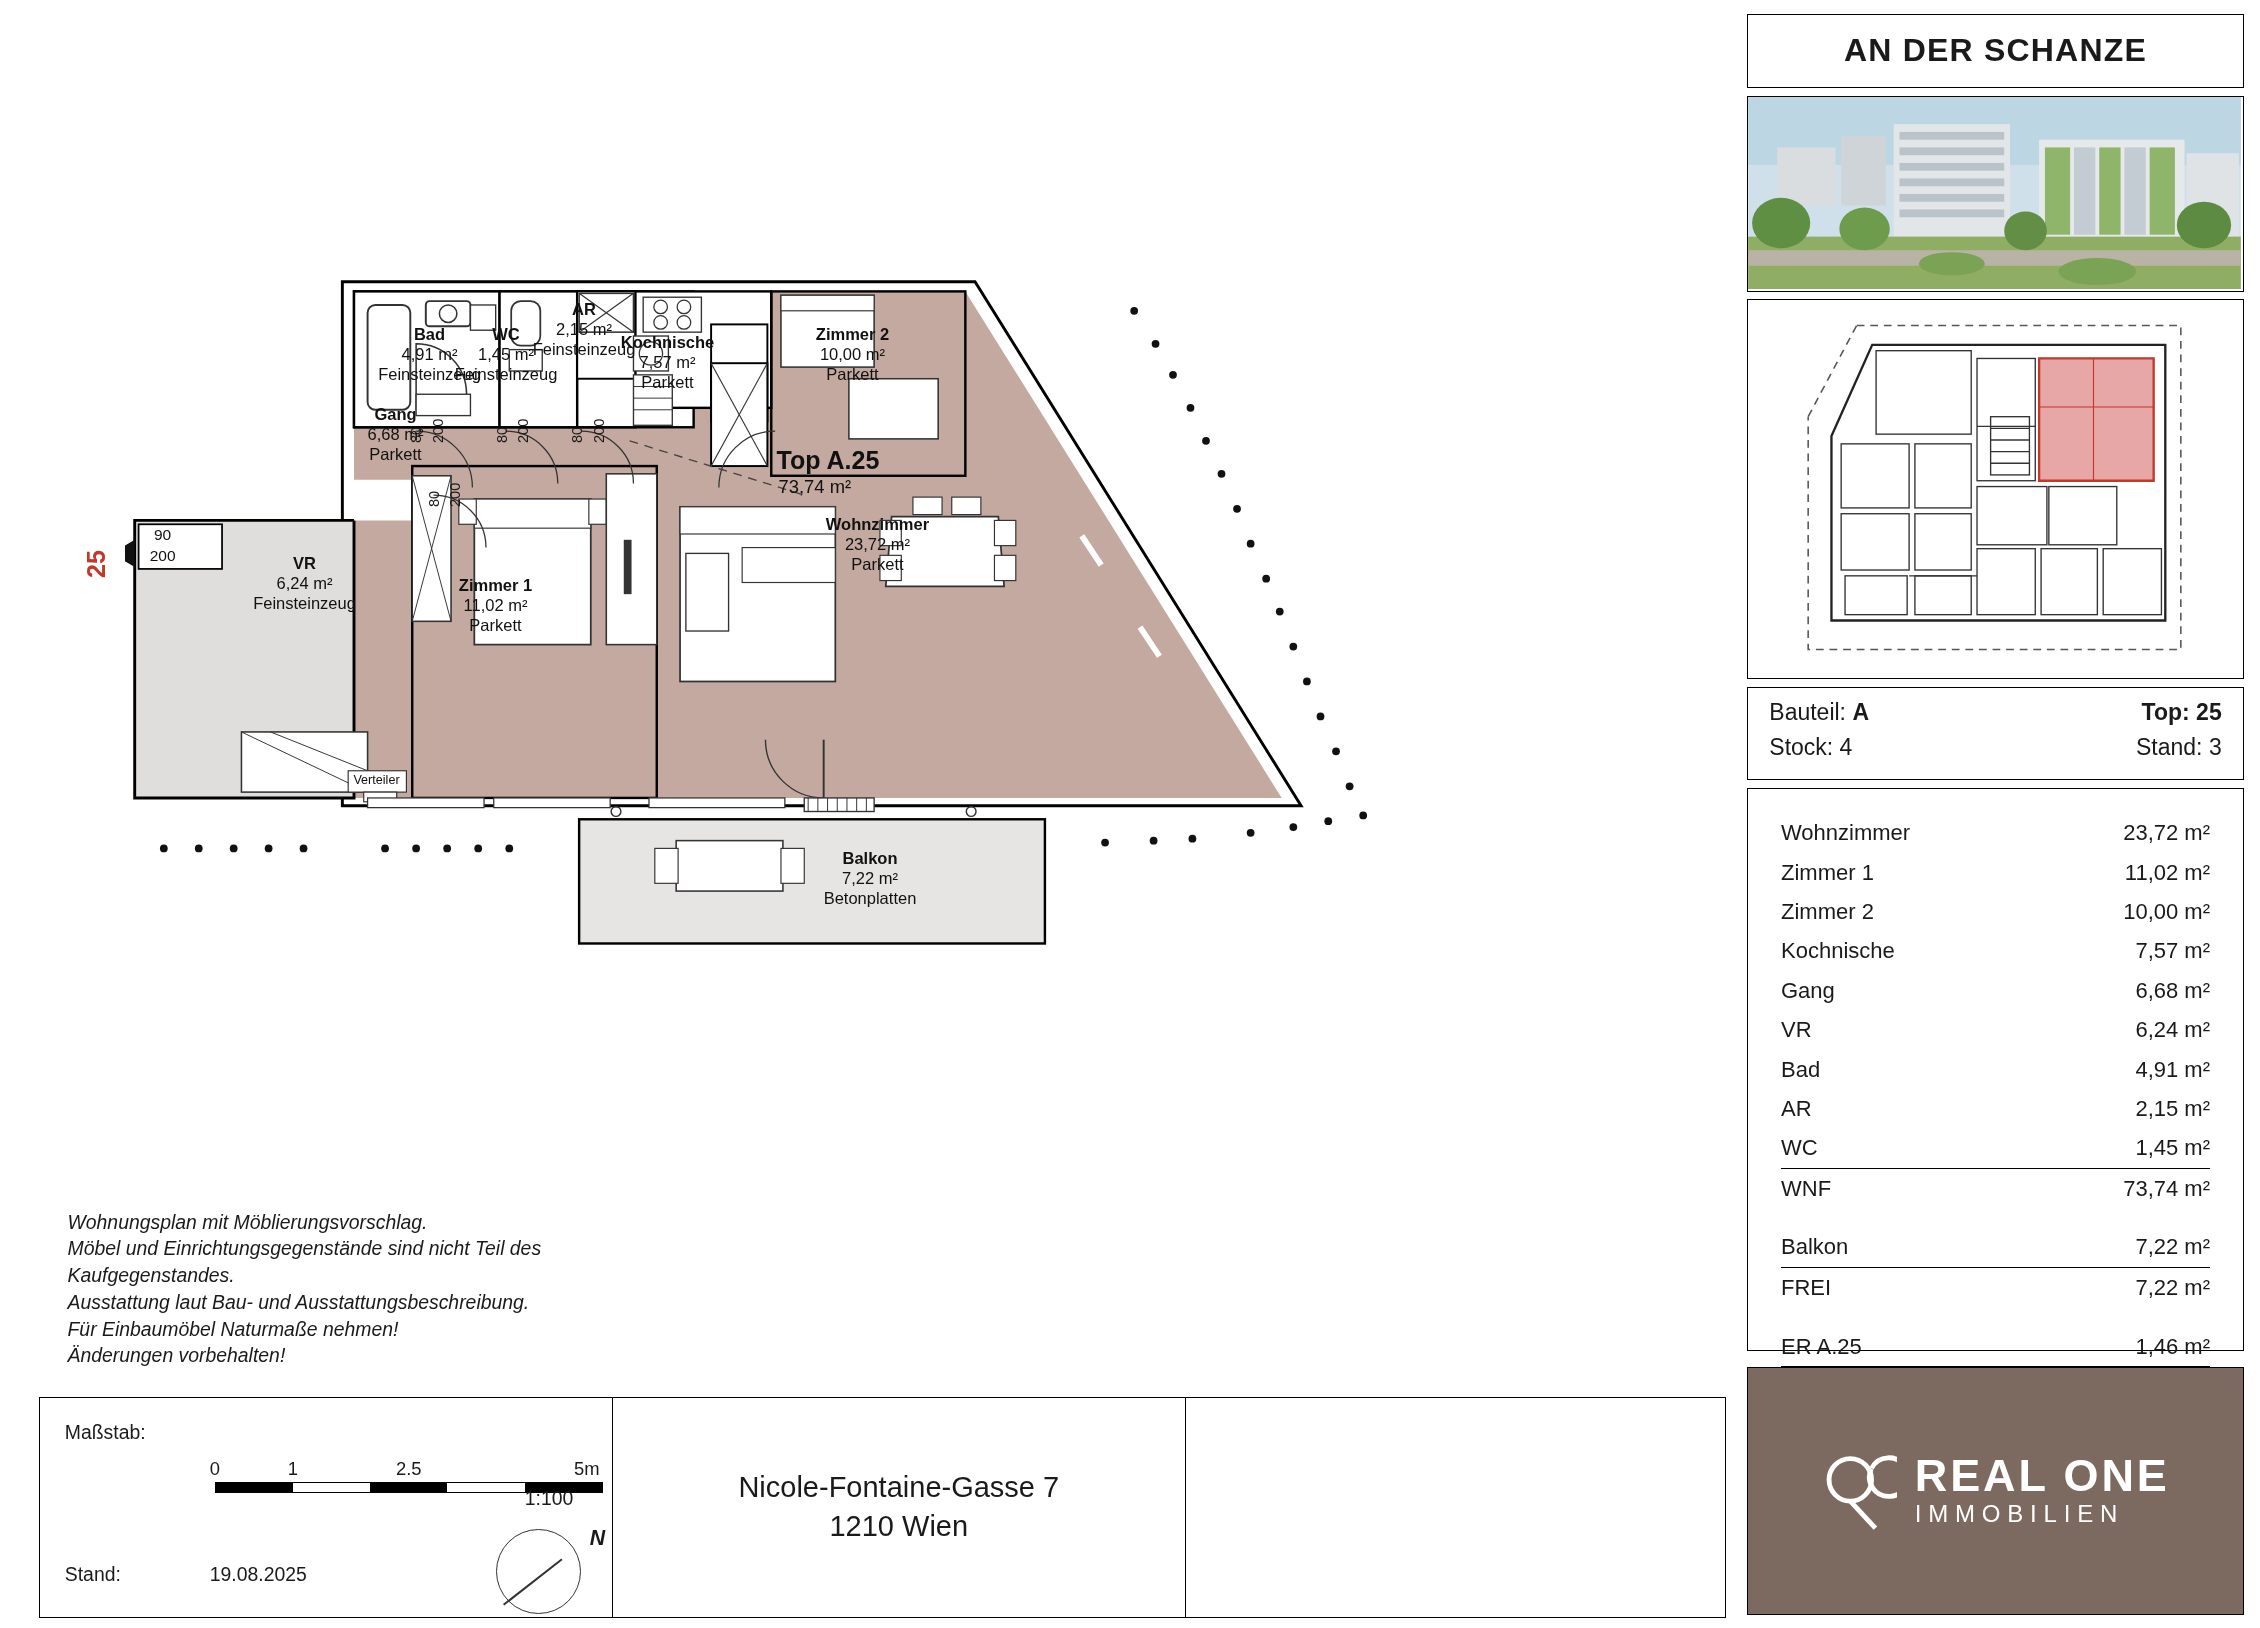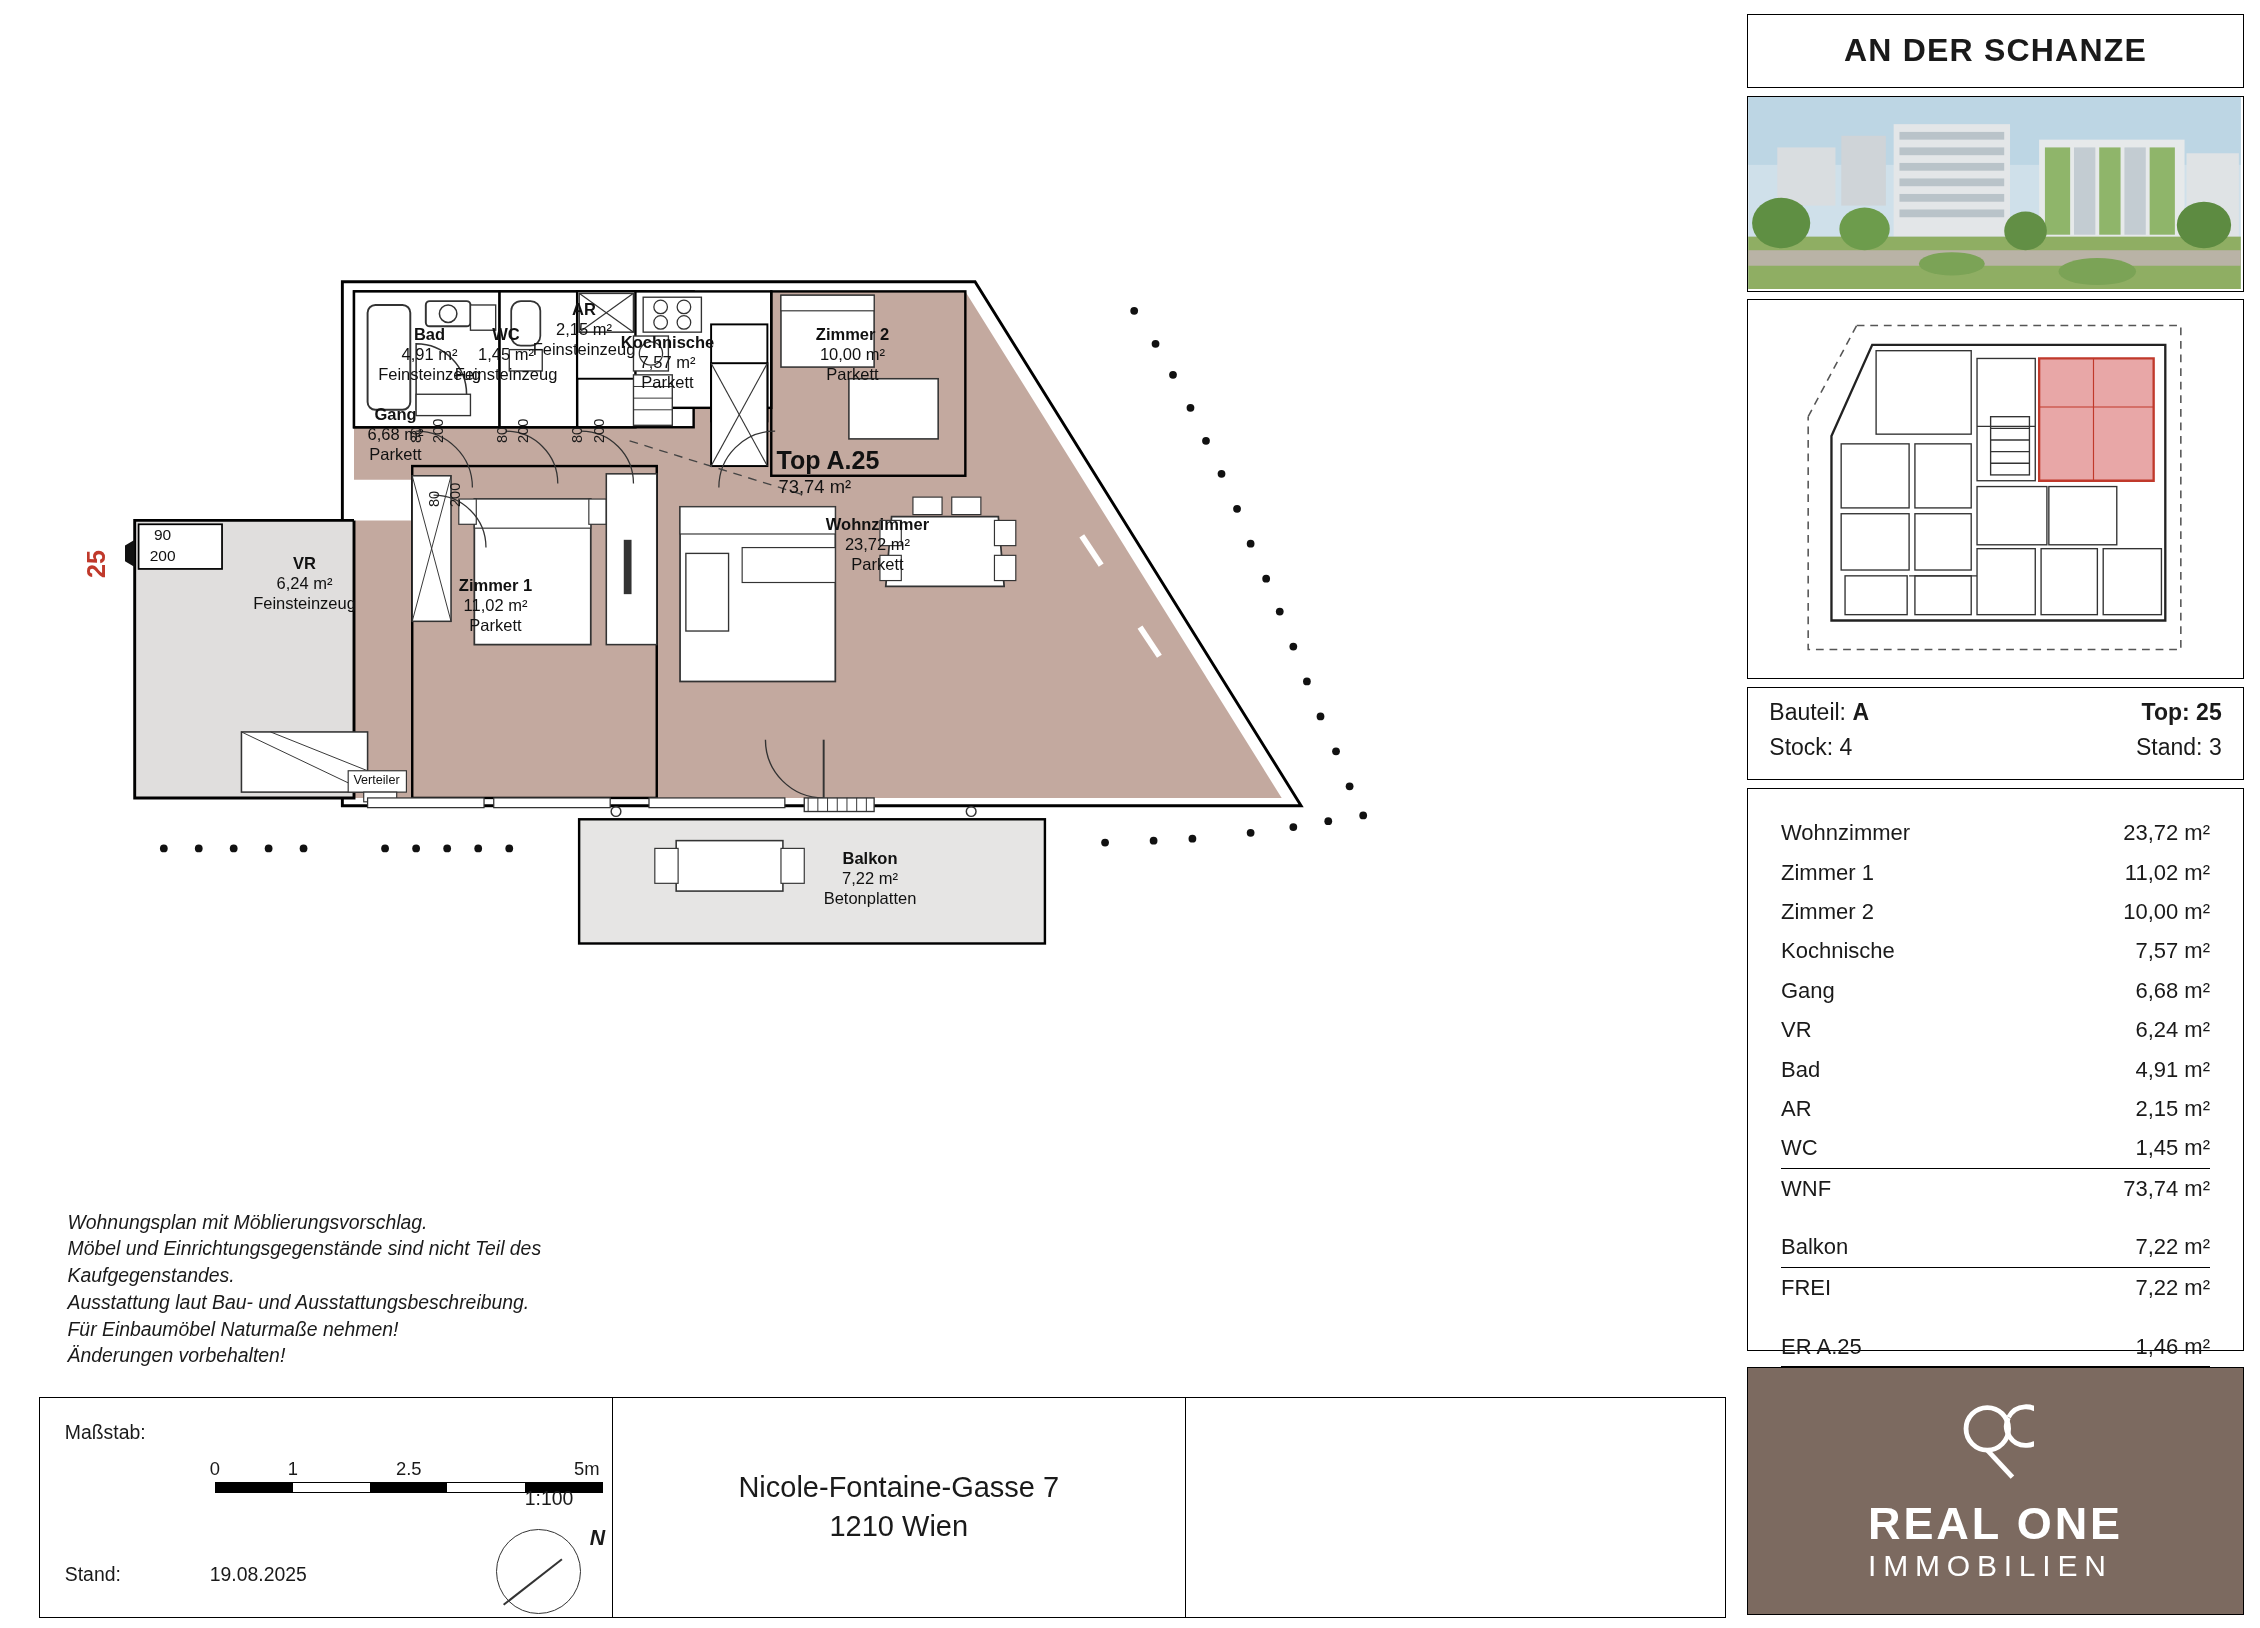--- a/index.html
+++ b/index.html
@@ -63,24 +63,24 @@
   .meta-row .l{font-weight:bold;}
   .meta-row .lkey{font-weight:normal;}
   .meta-row span.v{font-weight:bold;}
 
   .areabox{top:774px;width:497px;height:563px;padding:25px 33px 0 33px;box-sizing:border-box;}
   .arow{display:flex;justify-content:space-between;font-size:22px;line-height:1.0;padding:8.7px 0 8.7px;}
   .arow.rule{border-top:1.5px solid #000;}
   .gap{height:19.4px;}
 
   .logobox{top:1353px;width:497px;height:248px;background:#7c6a60;border:1.9px solid #000;display:flex;align-items:center;justify-content:center;}
-  .logo-wrap{display:flex;align-items:center;gap:17.5px;flex-direction:column;}
+  .logo-wrap{display:flex;align-items:center;gap:17.5px;}
   .logo-text{color:#fff;}
   .logo-text .l1{font-size:45px;font-weight:bold;letter-spacing:2.9px;line-height:1;}
-  .logo-text .l2{font-size:30px;letter-spacing:6.8px;line-height:1.3;}
+  .logo-text .l2{font-size:24px;letter-spacing:6.8px;line-height:1.3;}
 </style>
 </head>
 <body>
 
 <div class="sheet">
 
   <div class="plan-area">
 
     <div class="fp">
       <svg class="fpsvg" width="1310" height="699" viewBox="0 0 1350 720">

